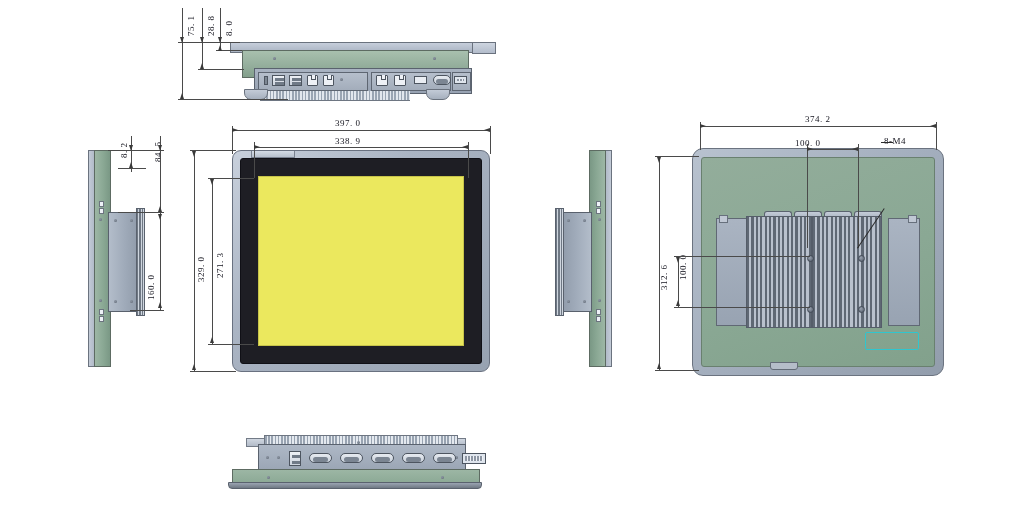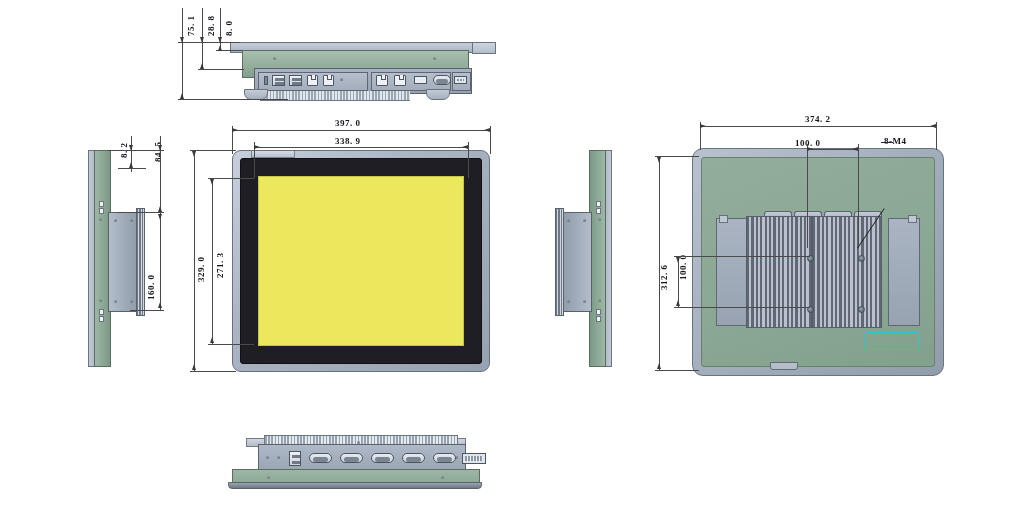--- a/index.html
+++ b/index.html
@@ -1,18 +1,18 @@
 <!DOCTYPE html>
 <html><head>
 <meta charset="utf-8">
 <style>
   html,body{margin:0;padding:0;background:#ffffff;}
   body{width:1024px;height:513px;position:relative;overflow:hidden;
        font-family:"Liberation Serif",serif;color:#1a1a1a;}
-  .stage{position:absolute;inset:0;font-weight:bold;}
+  .stage{position:absolute;inset:0;}
   .v{position:absolute;}
 
   
   .dimtxt{position:absolute;font-size:9px;letter-spacing:.5px;white-space:nowrap;
           color:#14141e;font-family:"Liberation Serif",serif;}
   .dimtxt.vert{transform-origin:0 0;transform:rotate(-90deg);}
   .exline{position:absolute;background:#4a4a4a;}
   .exline.v{width:1px;}
   .exline.h{height:1px;}
   .dimline{position:absolute;height:1px;background:#4a4a4a;}

